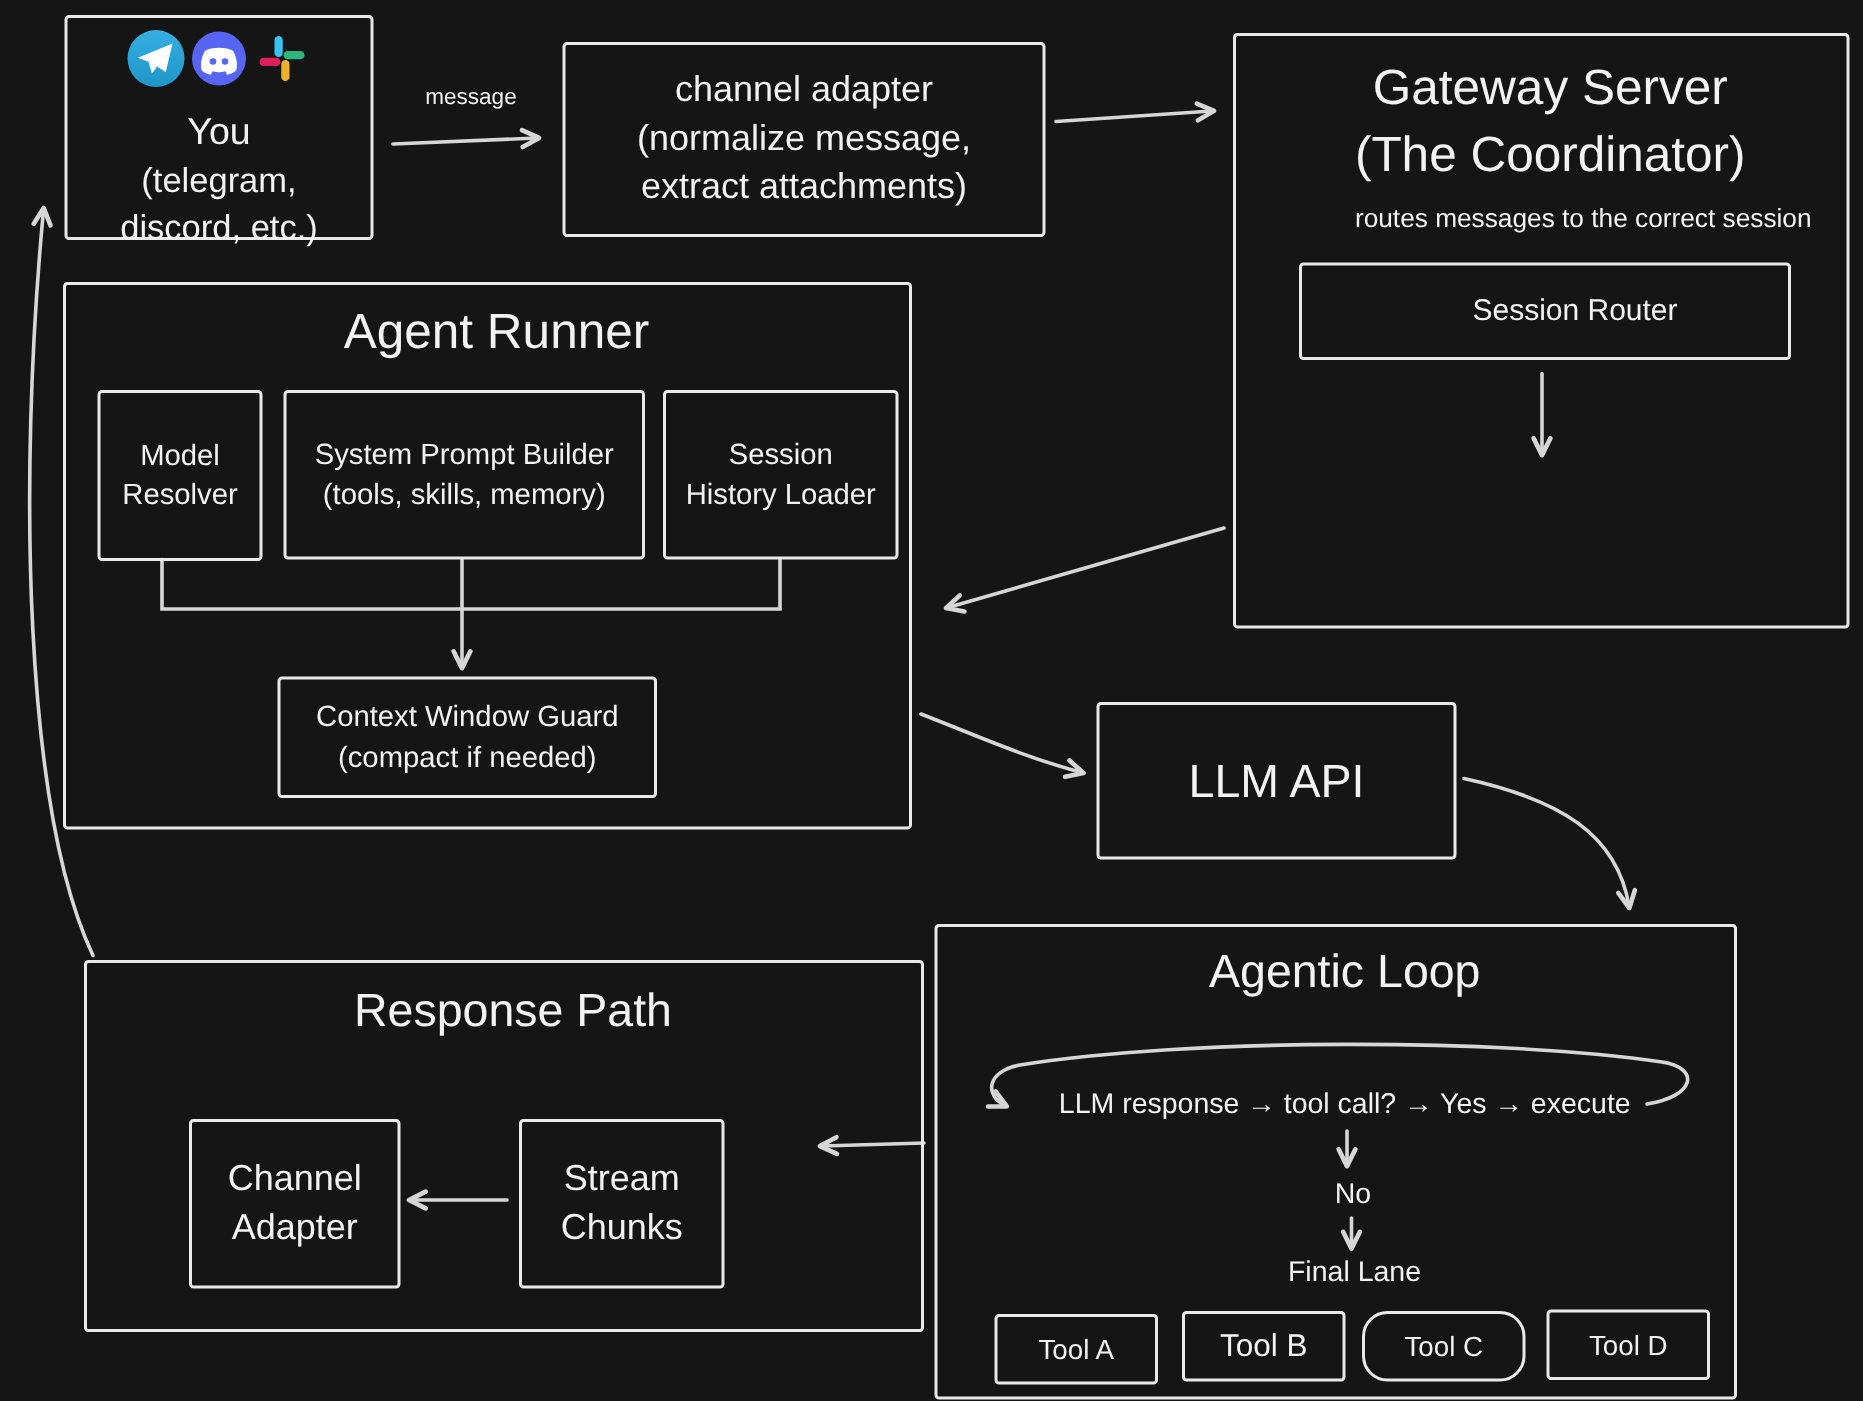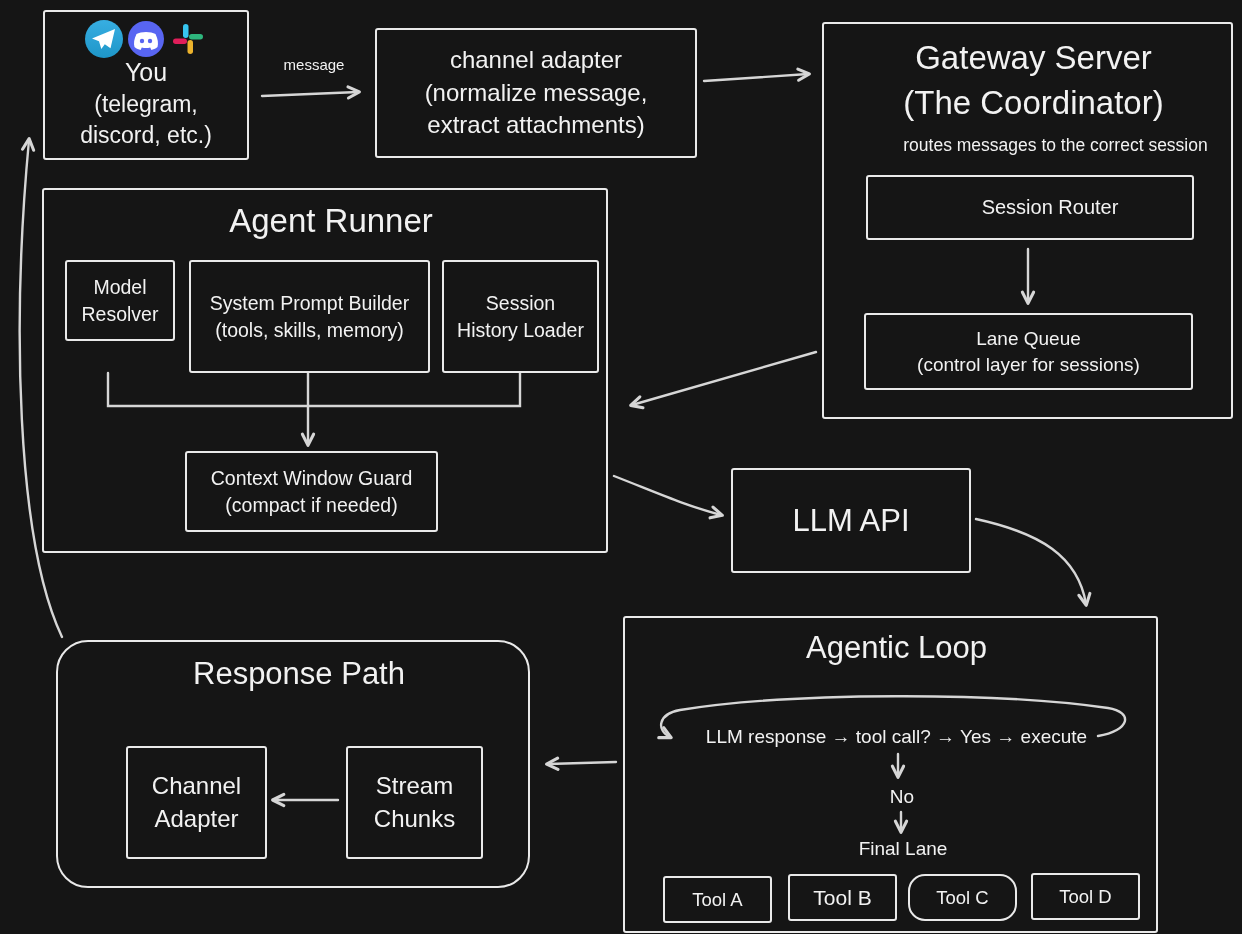--- a/index.html
+++ b/index.html
@@ -70,43 +70,41 @@
       </span>
       <span style="display:flex;">
         <svg width="38" height="38" viewBox="0 0 38 38">
           <rect x="14" y="4" width="5.5" height="14" rx="2.75" fill="#36C5F0"></rect>
           <rect x="20" y="14" width="14" height="5.5" rx="2.75" fill="#2EB67D"></rect>
           <rect x="18.5" y="20" width="5.5" height="14" rx="2.75" fill="#ECB22C"></rect>
           <rect x="4" y="18.5" width="14" height="5.5" rx="2.75" fill="#E01E5A"></rect>
         </svg>
       </span>
     </div>
-    <div style="text-align:center; font-size:25px; margin-top:0;">You</div>
+    <div style="text-align:center; font-size:25px; margin-top:16px;">You</div>
     <div class="pre" style="text-align:center; font-size:23px; margin-top:2px;">(telegram,
 discord, etc.)</div>
   </div>
 
   <div class="lbl" style="left:278px; top:56px; width:72px; font-size:15px;">message</div>
 
   <div class="box cbox pre" style="left:375px; top:28px; width:322px; height:130px; font-size:24px;">channel adapter
 (normalize message,
 extract attachments)</div>
 
   <div class="box" style="left:822px; top:22px; width:411px; height:397px;">
     <div class="title pre" style="top:12px; font-size:33px;">Gateway Server
 (The Coordinator)</div>
     <div class="title" style="top:111px; font-size:17.5px;margin-left:44px;">routes messages to the correct session</div>
     <div class="box cbox" style="left:42px; top:151px; width:328px; height:65px; font-size:20px;padding-left:40px;">Session Router</div>
-    <div class="box cbox pre" style="left:40px; top:289px; width:329px; height:77px; font-size:19px;">Lane Queue
-(control layer for sessions)</div>
   </div>
 
   <div class="box" style="left:42px; top:188px; width:566px; height:365px;">
     <div class="title" style="top:12px; font-size:33px;">Agent Runner</div>
-    <div class="box cbox pre" style="left:21px; top:70px; width:110px; height:81px; font-size:19.5px;">Model
+    <div class="box cbox pre" style="left:21px; top:70px; width:110px; height:114px; font-size:19.5px;">Model
 Resolver</div>
     <div class="box cbox pre" style="left:145px; top:70px; width:241px; height:113px; font-size:19.5px;">System Prompt Builder
 (tools, skills, memory)</div>
     <div class="box cbox pre" style="left:398px; top:70px; width:157px; height:113px; font-size:19.5px;">Session
 History Loader</div>
     <div class="box cbox pre" style="left:141px; top:261px; width:253px; height:81px; font-size:19.5px;">Context Window Guard
 (compact if needed)</div>
   </div>
 
   <div class="box cbox" style="left:731px; top:468px; width:240px; height:105px; font-size:31px;">LLM API</div>
@@ -115,21 +113,21 @@
     <div class="title" style="top:12px; font-size:31px;">Agentic Loop</div>
     <div class="title" style="top:108px; font-size:19px;">LLM response → tool call? → Yes → execute</div>
     <div class="lbl" style="left:255px; top:168px; width:44px; font-size:19px;">No</div>
     <div class="lbl" style="left:228px; top:220px; width:100px; font-size:19px;">Final Lane</div>
     <div class="box cbox" style="left:38px; top:258px; width:109px; height:47px; font-size:18.5px;">Tool A</div>
     <div class="box cbox" style="left:163px; top:256px; width:109px; height:47px; font-size:21px;">Tool B</div>
     <div class="box cbox" style="left:283px; top:256px; width:109px; height:47px; font-size:18.5px;border-radius:17px;">Tool C</div>
     <div class="box cbox" style="left:406px; top:255px; width:109px; height:47px; font-size:18.5px;">Tool D</div>
   </div>
 
-  <div class="box" style="left:56px; top:640px; width:474px; height:248px;border-radius:32px;">
+  <div class="box" style="left:56px; top:640px; width:560px; height:248px;">
     <div class="title" style="top:14px; font-size:31px;">Response Path</div>
     <div class="box cbox pre" style="left:68px; top:104px; width:141px; height:113px; font-size:24px;">Channel
 Adapter</div>
     <div class="box cbox pre" style="left:288px; top:104px; width:137px; height:113px; font-size:24px;">Stream
 Chunks</div>
   </div>
 
 </div>
 
 </body></html>

